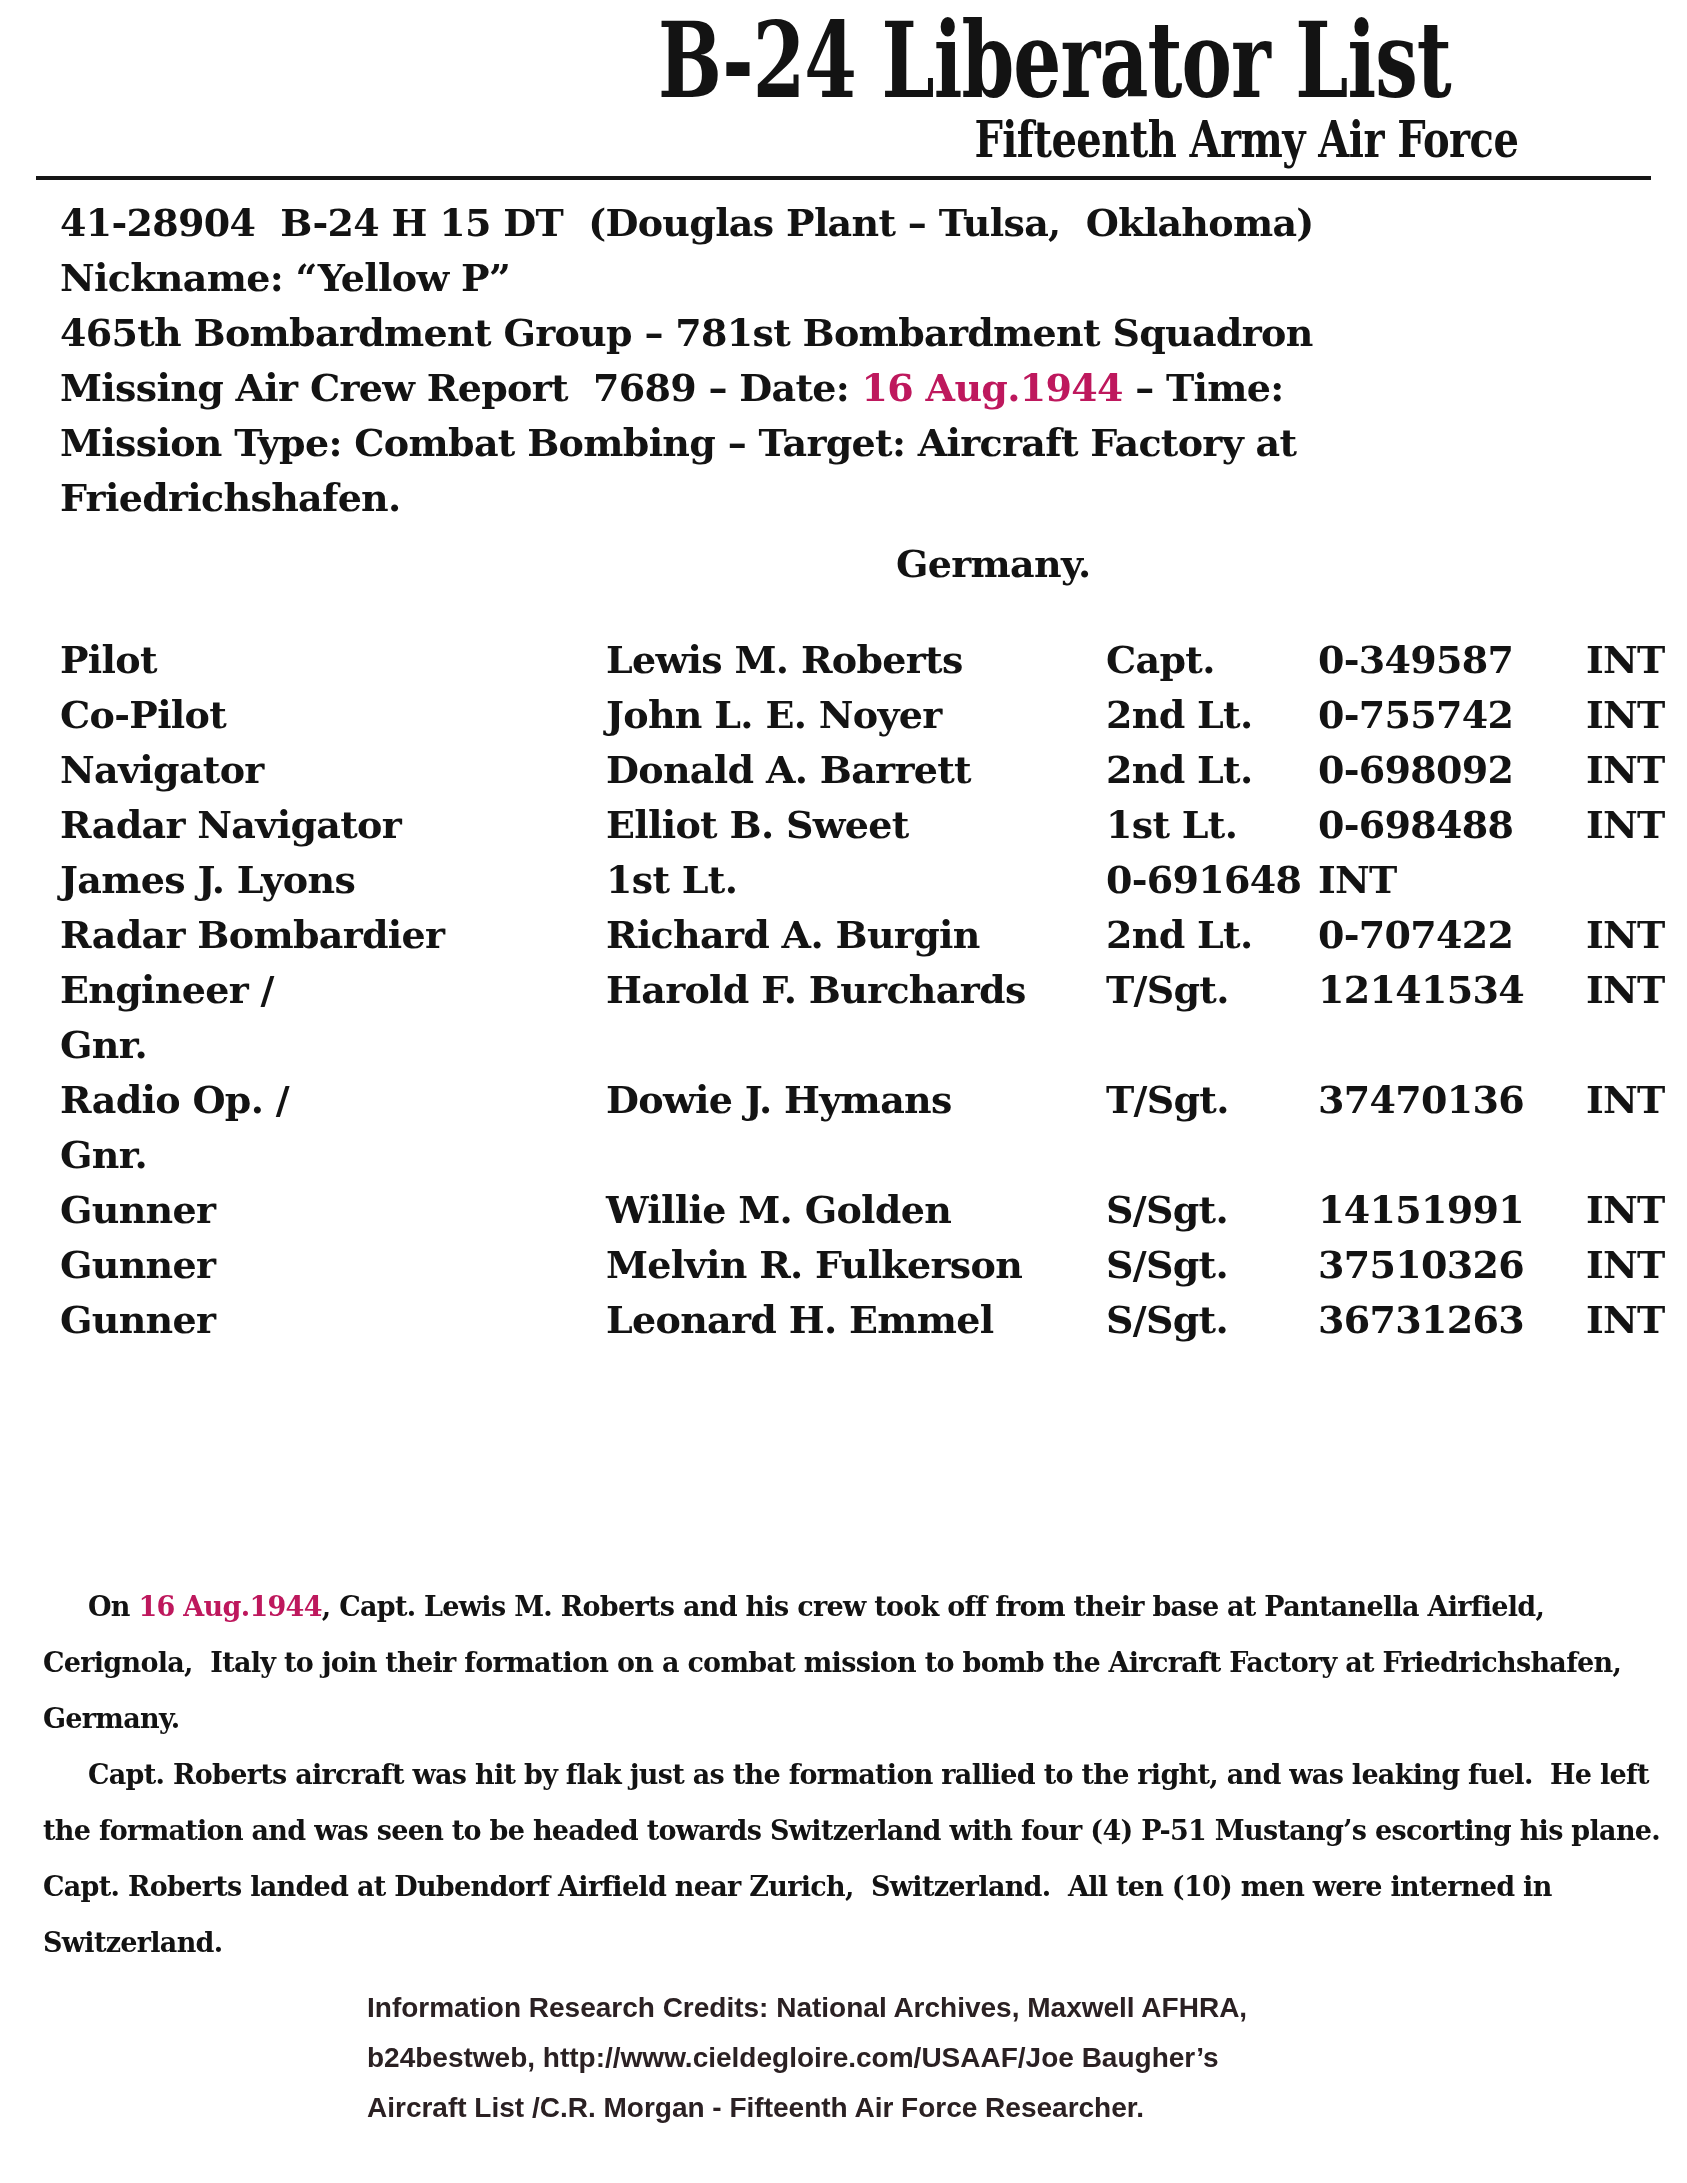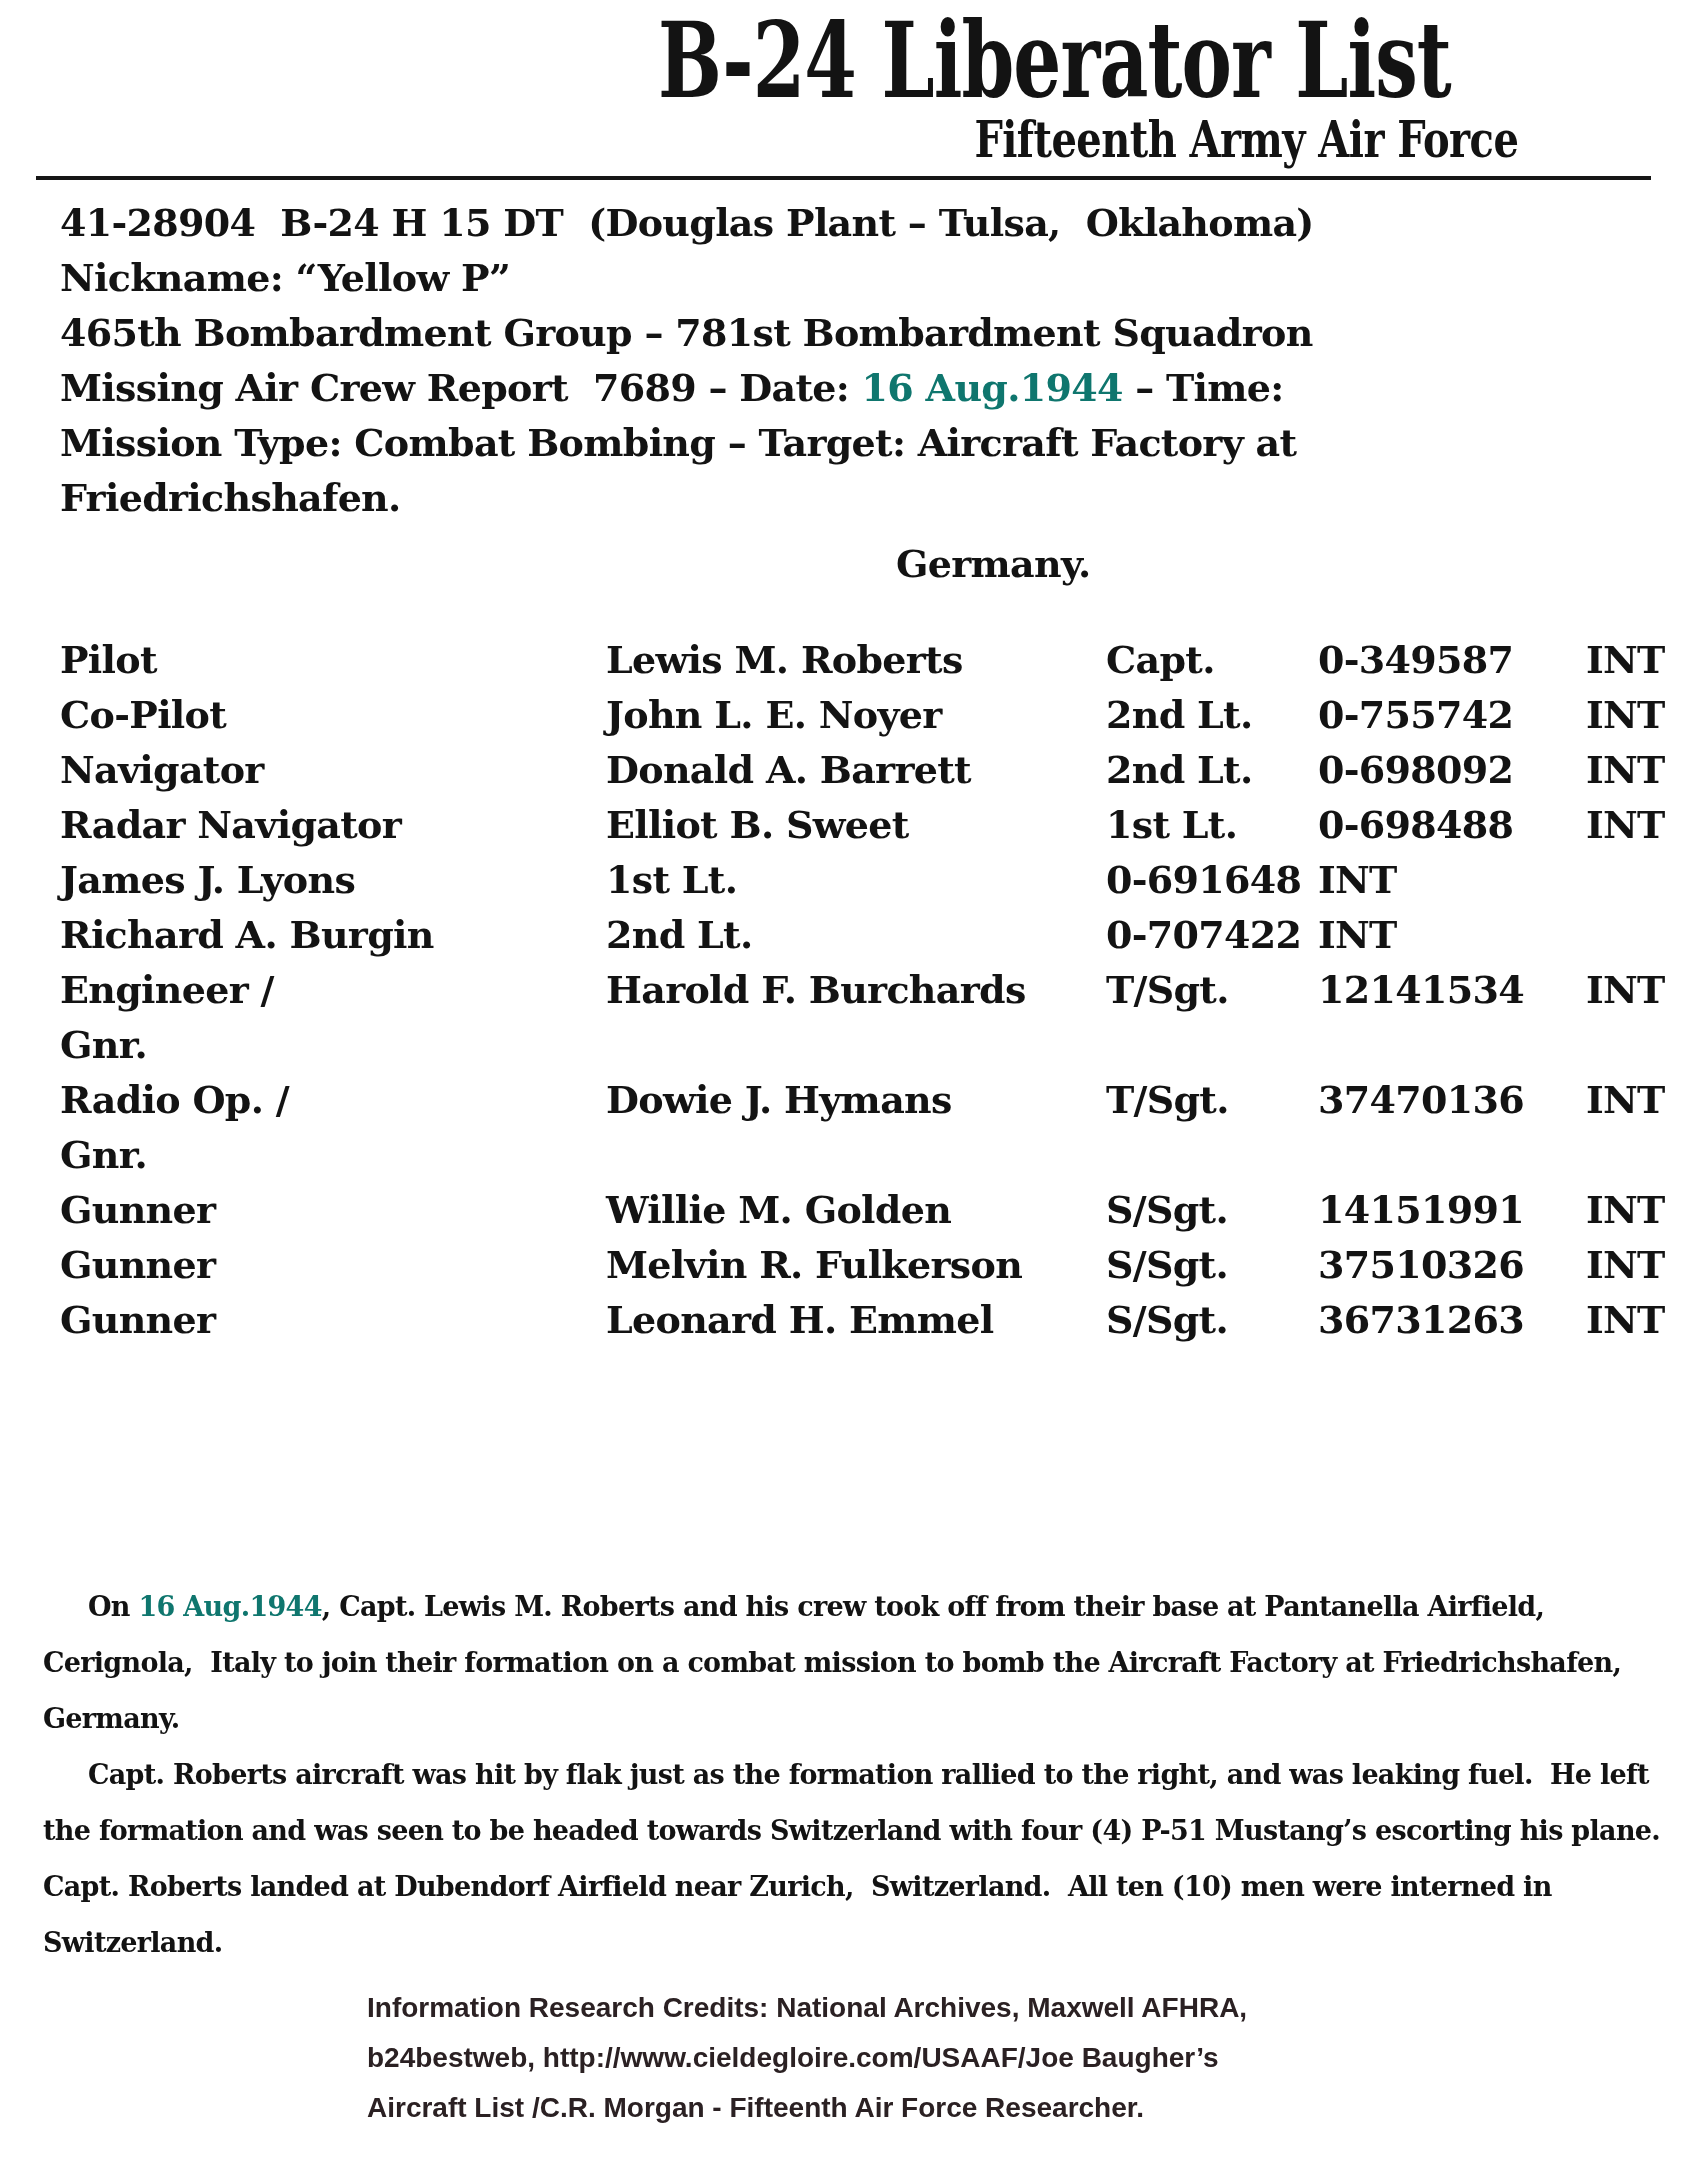--- a/index.html
+++ b/index.html
@@ -51,21 +51,21 @@
   .header-block {
     margin-top: 14.6px;
     padding-left: 60px;
     padding-right: 40px;
     font-size: 38px;
     font-weight: bold;
     letter-spacing: -0.7px;
     line-height: 55px;
   }
   .header-line { display: block; }
-  .date-text { color: #0f766e; }
+  .date-text { color: #be185d; }
   .germany-line { padding-left: 836px; margin-top: 11px; }
 
   
   .crew-table {
     margin-top: 41px;
     padding-left: 60px;
     padding-right: 26.5px;
     font-size: 38px;
     font-weight: bold;
     letter-spacing: -0.7px;
@@ -154,20 +154,21 @@
         <span class="crew-cell bindtext">0-698488</span>
         <span class="crew-cell bindtext">INT</span>
       </div>
       <div class="crew-row">
         <span class="crew-cell bindtext">James J. Lyons</span>
         <span class="crew-cell bindtext">1st Lt.</span>
         <span class="crew-cell bindtext">0-691648</span>
         <span class="crew-cell bindtext">INT</span>
       </div>
       <div class="crew-row">
+        <span class="crew-cell bindtext">Radar Bombardier</span>
         <span class="crew-cell bindtext">Richard A. Burgin</span>
         <span class="crew-cell bindtext">2nd Lt.</span>
         <span class="crew-cell bindtext">0-707422</span>
         <span class="crew-cell bindtext">INT</span>
       </div>
       <div class="crew-row">
         <span class="crew-cell bindtext">Engineer /
 Gnr.</span>
         <span class="crew-cell bindtext">Harold F. Burchards</span>
         <span class="crew-cell bindtext">T/Sgt.</span>

